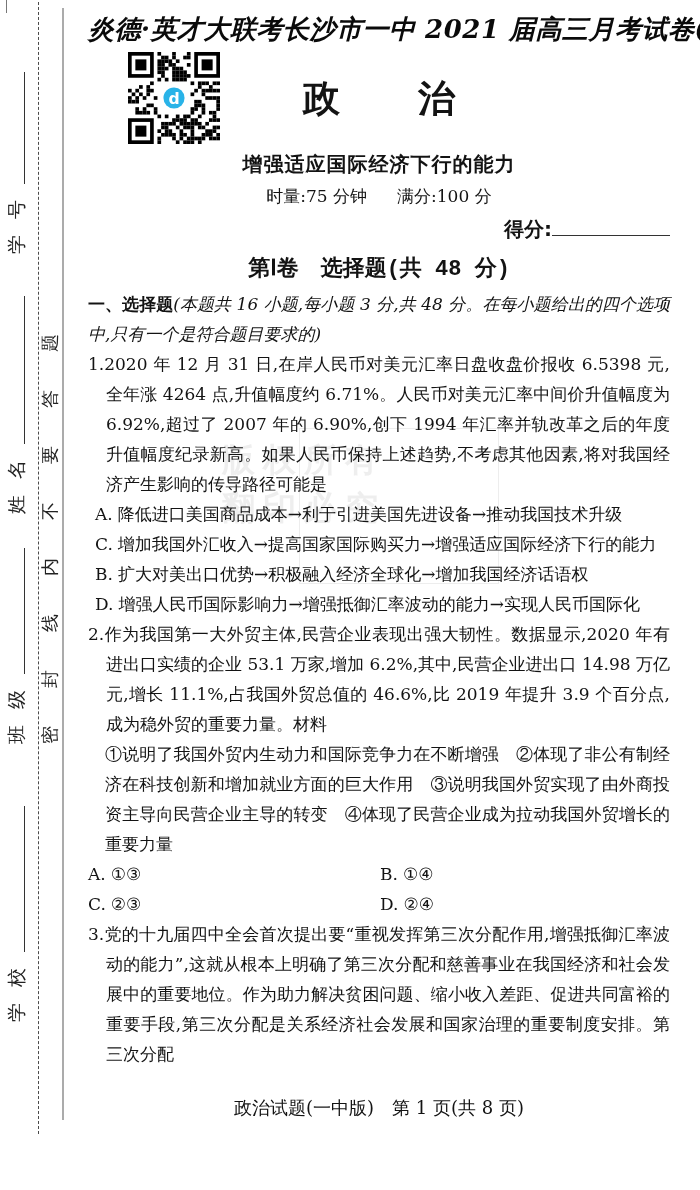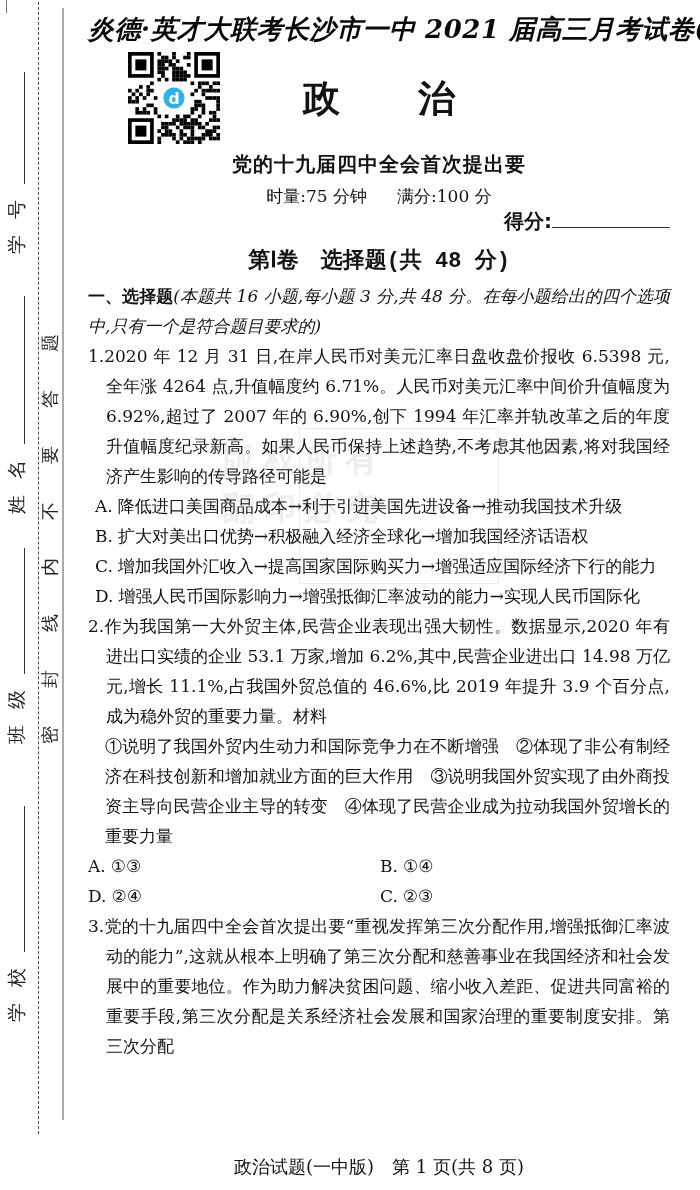--- a/index.html
+++ b/index.html
@@ -37,37 +37,37 @@
   .exam-title { margin-top:12px; text-align:center; font-size:26px; font-weight:bold;
                 font-style:italic; white-space:nowrap; letter-spacing:0.5px; color:#0a0a0a; }
   .subject-row { position:relative; height:102px; }
   .qr { position:absolute; left:40px; top:5px; width:92px; height:92px; }
   .subject-title { text-align:center; font-family:"DejaVu Sans", sans-serif; font-weight:bold;
                    font-size:37px; padding-top:27px; letter-spacing:78px; padding-left:78px;
                    white-space:nowrap; }
   .byline { text-align:center; font-family:"DejaVu Sans", sans-serif; font-weight:bold;
             font-size:20px; margin-top:2px; letter-spacing:1px; }
   .meta { margin-top:7px; display:flex; justify-content:center; gap:30px; font-size:17px; }
-  .score-row { height:29px; text-align:right;
+  .score-row { margin-top:8px; height:29px; text-align:right;
                font-family:"DejaVu Sans", sans-serif; font-weight:bold; font-size:20px; }
   .score-line { display:inline-block; width:118px; height:20px; border-bottom:1.6px solid #333; }
   .section-title { margin-top:8px; text-align:center; font-family:Liberation Mono, monospace;
                    font-weight:bold; font-size:22px; }
 
   .body-text { font-size:17px; line-height:30px; text-align:justify; }
   .intro { margin-top:6px; }
   .intro .lead { font-family:"DejaVu Sans", sans-serif; font-weight:bold; }
   .intro .rest { font-style:italic; }
   .q-stem { padding-left:18px; text-indent:-18px; }
   .opts { margin-left:7px; }
   .opt { padding-left:24px; text-indent:-24px; }
   .opt-label { margin-right:5px; }
   .statements { margin-left:17px; }
   .opts-grid { margin-left:0; display:grid; grid-template-columns:292px 1fr; }
-  .footer { position:absolute; left:88px; top:1155px; width:582px; text-align:center;
+  .footer { position:absolute; left:88px; top:1096px; width:582px; text-align:center;
             font-size:18px; z-index:1; }
 </style>
 </head>
 <body>
 
 <div class="page">
 
   <div class="tick"></div>
   <div class="dash-line"></div>
   <div class="border-line"></div>
@@ -298,55 +298,55 @@
             <rect x="4" y="76" width="20" height="20" fill="#fff"></rect>
             <rect x="8" y="80" width="12" height="12"></rect>
         </g>
         <rect x="36" y="36" width="28" height="28" rx="6" fill="#fff"></rect>
         <circle cx="50" cy="50" r="11.5" fill="#29b3e8"></circle>
         <text x="50" y="56.5" text-anchor="middle" font-size="17" font-weight="bold" fill="#fff" font-family="DejaVu Sans, sans-serif">d</text>
       </svg>
       <div class="subject-title">政治</div>
     </div>
 
-    <div class="byline">党的十九届四中全会首次提出要</div>
+    <div class="byline">增强适应国际经济下行的能力</div>
 
     <div class="meta">
       <span>时量:75 分钟</span>
       <span>满分:100 分</span>
     </div>
 
     <div class="score-row">
       <span>得分:</span><span class="score-line"></span>
     </div>
 
     <div class="section-title">第Ⅰ卷　选择题(共 48 分)</div>
 
     <div class="body-text">
 
       <p class="intro"><span class="lead">一、选择题</span><span class="rest">(本题共 16 小题,每小题 3 分,共 48 分。在每小题给出的四个选项中,只有一个是符合题目要求的)</span></p>
 
       <div>
         <p class="q-stem"><span class="q-num">1.</span><span>2020 年 12 月 31 日,在岸人民币对美元汇率日盘收盘价报收 6.5398 元,全年涨 4264 点,升值幅度约 6.71%。人民币对美元汇率中间价升值幅度为 6.92%,超过了 2007 年的 6.90%,创下 1994 年汇率并轨改革之后的年度升值幅度纪录新高。如果人民币保持上述趋势,不考虑其他因素,将对我国经济产生影响的传导路径可能是</span></p>
         <div class="opts">
           <div class="opt"><span class="opt-label">A.</span><span>降低进口美国商品成本→利于引进美国先进设备→推动我国技术升级</span></div>
+          <div class="opt"><span class="opt-label">C.</span><span>增加我国外汇收入→提高国家国际购买力→增强适应国际经济下行的能力</span></div>
           <div class="opt"><span class="opt-label">B.</span><span>扩大对美出口优势→积极融入经济全球化→增加我国经济话语权</span></div>
-          <div class="opt"><span class="opt-label">C.</span><span>增加我国外汇收入→提高国家国际购买力→增强适应国际经济下行的能力</span></div>
           <div class="opt"><span class="opt-label">D.</span><span>增强人民币国际影响力→增强抵御汇率波动的能力→实现人民币国际化</span></div>
         </div>
       </div>
 
       <div>
         <p class="q-stem"><span class="q-num">2.</span><span>作为我国第一大外贸主体,民营企业表现出强大韧性。数据显示,2020 年有进出口实绩的企业 53.1 万家,增加 6.2%,其中,民营企业进出口 14.98 万亿元,增长 11.1%,占我国外贸总值的 46.6%,比 2019 年提升 3.9 个百分点,成为稳外贸的重要力量。材料</span></p>
         <p class="statements">①说明了我国外贸内生动力和国际竞争力在不断增强　②体现了非公有制经济在科技创新和增加就业方面的巨大作用　③说明我国外贸实现了由外商投资主导向民营企业主导的转变　④体现了民营企业成为拉动我国外贸增长的重要力量</p>
         <div class="opts-grid">
           <div><span class="opt-label">A.</span><span>①③</span></div>
           <div><span class="opt-label">B.</span><span>①④</span></div>
+          <div><span class="opt-label">C.</span><span>②③</span></div>
           <div><span class="opt-label">D.</span><span>②④</span></div>
-          <div><span class="opt-label">C.</span><span>②③</span></div>
         </div>
       </div>
 
       <div>
         <p class="q-stem"><span class="q-num">3.</span><span>党的十九届四中全会首次提出要“重视发挥第三次分配作用,增强抵御汇率波动的能力”,这就从根本上明确了第三次分配和慈善事业在我国经济和社会发展中的重要地位。作为助力解决贫困问题、缩小收入差距、促进共同富裕的重要手段,第三次分配是关系经济社会发展和国家治理的重要制度安排。第三次分配</span></p>
       </div>
 
     </div>
   </div>
 

